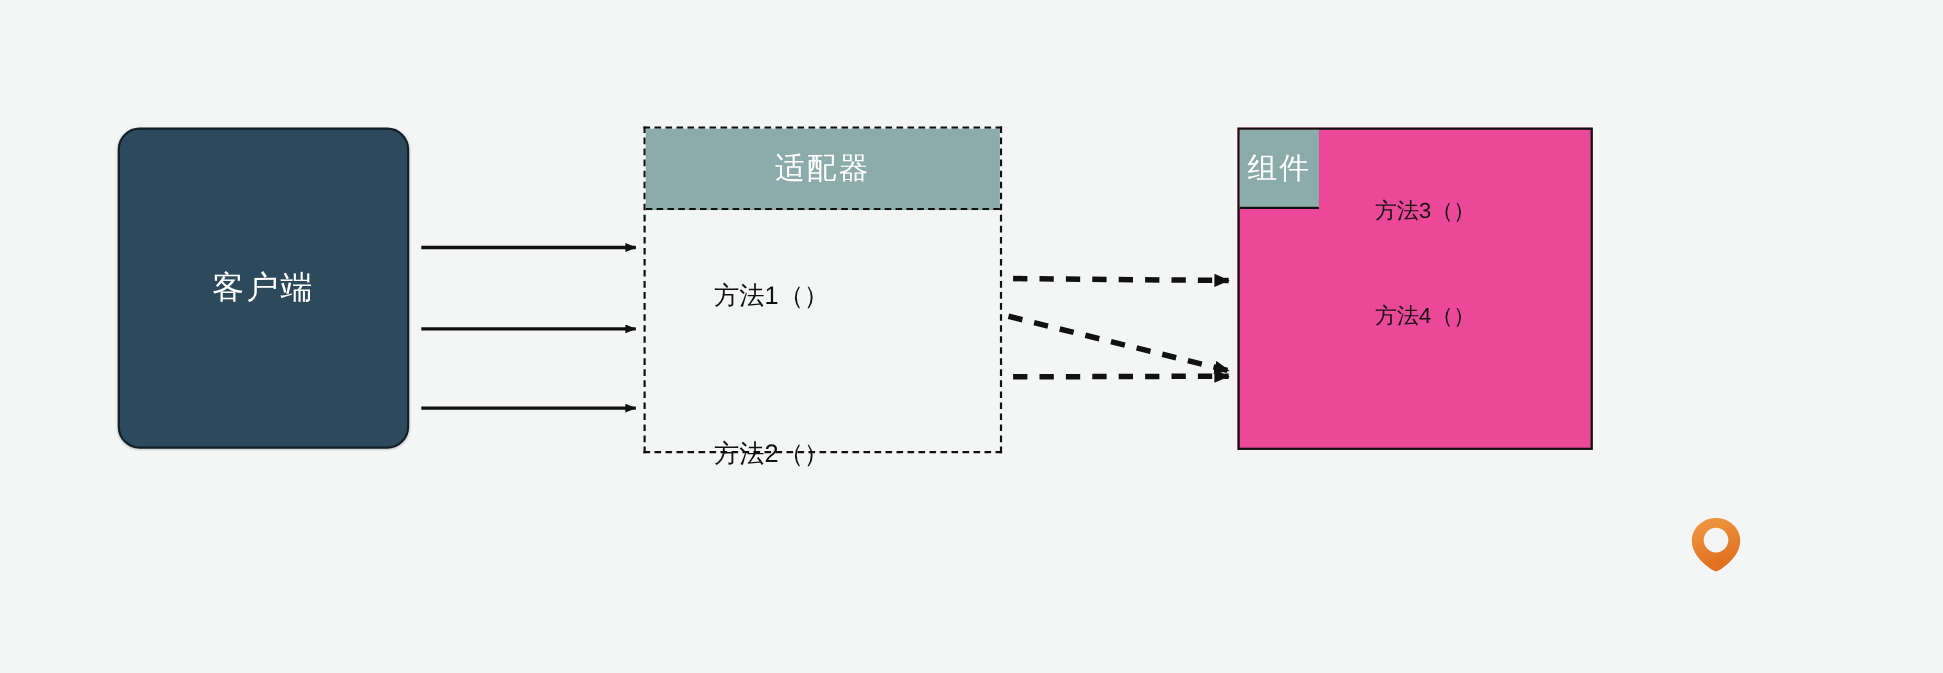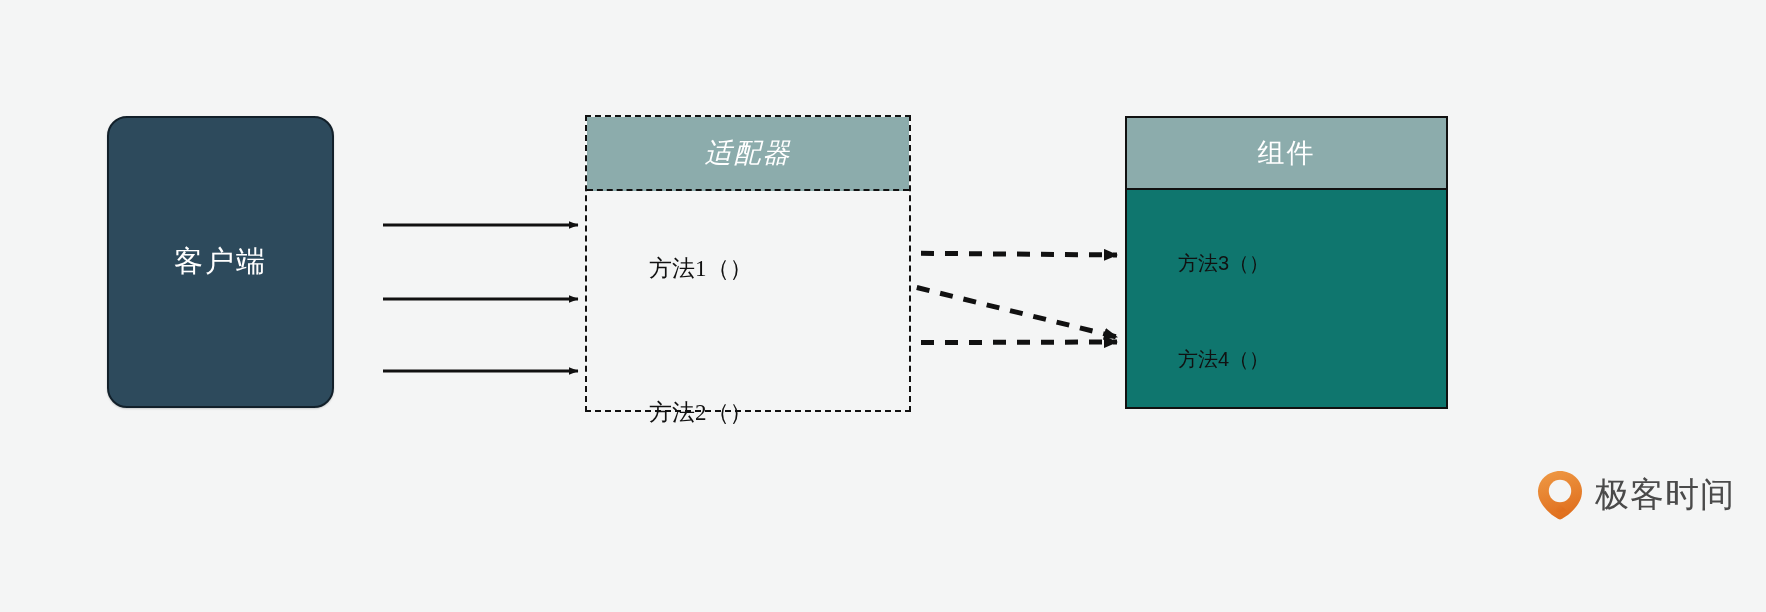--- a/index.html
+++ b/index.html
@@ -29,21 +29,21 @@
     width: 1766px;
     height: 612px;
     pointer-events: none;
   }
 
   
   #client-box {
     position: absolute;
     left: 107px;
     top: 116px;
-    width: 227px;
+    width: 265px;
     height: 292px;
     background: #2d4a5c;
     border: 2px solid #12202a;
     border-radius: 20px;
     box-sizing: border-box;
     display: flex;
     align-items: center;
     justify-content: center;
     box-shadow: 0 1px 2px rgba(0,0,0,0.18);
   }
@@ -70,55 +70,52 @@
   }
   #adapter-header {
     height: 74px;
     flex: 0 0 74px;
     background: #8cacac;
     border-bottom: 2px dashed #111111;
     box-sizing: border-box;
     display: flex;
     align-items: center;
     justify-content: center;
-    font-style: italic;
   }
   #adapter-title {
     color: #ffffff;
     font-size: 27px;
     letter-spacing: 2px;
     white-space: nowrap;
   }
   #adapter-body {
     position: relative;
     flex: 1 1 auto;
-    font-family: Liberation Serif, serif;
   }
   .adapter-method {
     position: absolute;
     left: 62px;
     font-size: 23px;
     color: #111111;
     white-space: nowrap;
   }
   #adapter-method-1 { top: 62px; }
   #adapter-method-2 { top: 158px; margin-top: 48px; }
 
   
   #component-box {
     position: absolute;
     left: 1125px;
     top: 116px;
     width: 323px;
     height: 293px;
-    background: #0f766e;
+    background: #ec4899;
     border: 2px solid #111111;
     box-sizing: border-box;
     display: flex;
-    flex-direction: column;
   }
   #component-header {
     height: 72px;
     flex: 0 0 72px;
     background: #8cacac;
     border-bottom: 2px solid #111111;
     box-sizing: border-box;
     display: flex;
     align-items: center;
     justify-content: center;
@@ -221,16 +218,15 @@
         <linearGradient id="pin-grad" x1="0" y1="0" x2="0.3" y2="1">
           <stop offset="0%" stop-color="#ef9a45"></stop>
           <stop offset="100%" stop-color="#e0701f"></stop>
         </linearGradient>
       </defs>
       <path d="M23 1 C10.8 1 1 10.3 1 21.6 C1 31.4 8.3 40.2 17.4 46.6 C20.3 48.6 21.9 49.4 23 49.4 C24.1 49.4 25.7 48.6 28.6 46.6 C37.7 40.2 45 31.4 45 21.6 C45 10.3 35.2 1 23 1 Z" fill="url(#pin-grad)"></path>
       <circle cx="23" cy="21" r="11.2" fill="#f4f5f5"></circle>
       <path d="M23 10 L23 34.5 L16.2 40.5 L23 43 L29.8 40.5 L23 34.5 Z" fill="url(#pin-grad)"></path>
       <path d="M21.4 11.5 L24.6 11.5 L24.6 37 L21.4 37 Z" fill="#f4f5f5" opacity="0"></path>
     </svg>
-    <span id="watermark-text">极客时间</span>
   </div>
 
 </div>
 
 </body></html>

